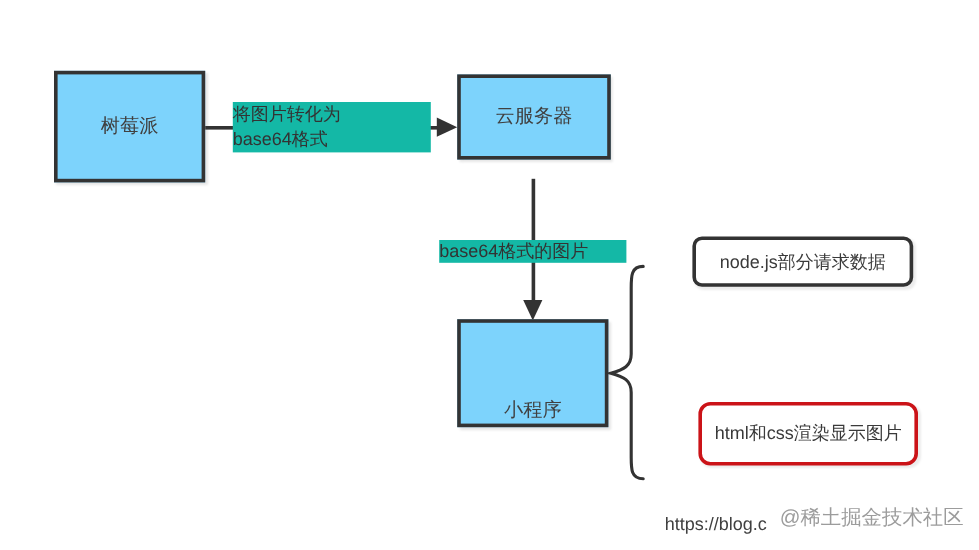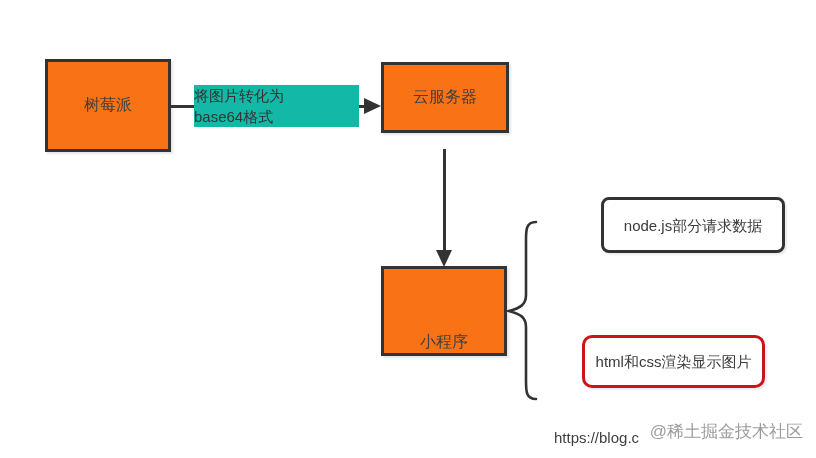--- a/index.html
+++ b/index.html
@@ -11,21 +11,21 @@
     width: 816px;
     height: 458px;
     background: #ffffff;
     overflow: hidden;
   }
 
   
   .rect-box {
     position: absolute;
     border: 3px solid #333333;
-    background: #f97316;
+    background: #7dd3fc;
     display: flex;
     align-items: center;
     justify-content: center;
     color: #404040;
     font-size: 16px;
     box-shadow: 2px 2px 2px rgba(0,0,0,0.10);
   }
   #box-raspberry { left: 45px;  top: 59px;  width: 126px; height: 93px; }
   #box-cloud     { left: 381px; top: 62px;  width: 128px; height: 71px; }
   #box-mini      { left: 381px; top: 266px; width: 126px; height: 90px; align-items: flex-end; }
@@ -37,21 +37,21 @@
     display: flex;
     align-items: center;
     justify-content: center;
     text-align: center;
     color: #3a3a3a;
     font-size: 15px;
     line-height: 19px;
     box-shadow: 2px 2px 2px rgba(0,0,0,0.08);
   }
   #box-nodejs {
-    left: 601px; top: 197px; width: 184px; height: 56px;
+    left: 577px; top: 197px; width: 184px; height: 42px;
     border: 3px solid #333333; border-radius: 8px;
   }
   #box-htmlcss {
     left: 582px; top: 335px; width: 183px; height: 53px;
     border: 3px solid #cb1318; border-radius: 10px;
     padding: 2px 10px;
     text-align: center;
   }
 
   
@@ -134,20 +134,21 @@
     <span>将图片转化为</span>
     <span>base64格式</span>
   </div>
 
   <div class="rect-box" id="box-cloud">
     <span>云服务器</span>
   </div>
 
   <div class="v-line"></div>
   <div class="v-arrowhead"></div>
+  <div class="edge-label" id="label-b64img">base64格式的图片</div>
 
   <div class="rect-box" id="box-mini">
     <span>小程序</span>
   </div>
 
   <svg id="brace" viewBox="0 0 38 184" aria-hidden="true">
     <path d="M 33 4 C 23 4 23 12 23 22 L 23 77 C 23 87 17 90 6 93 C 17 96 23 99 23 109 L 23 163 C 23 173 23 181 33 181" fill="none" stroke="#333333" stroke-width="2.6" stroke-linecap="round"></path>
   </svg>
 
   <div class="round-box" id="box-nodejs">

